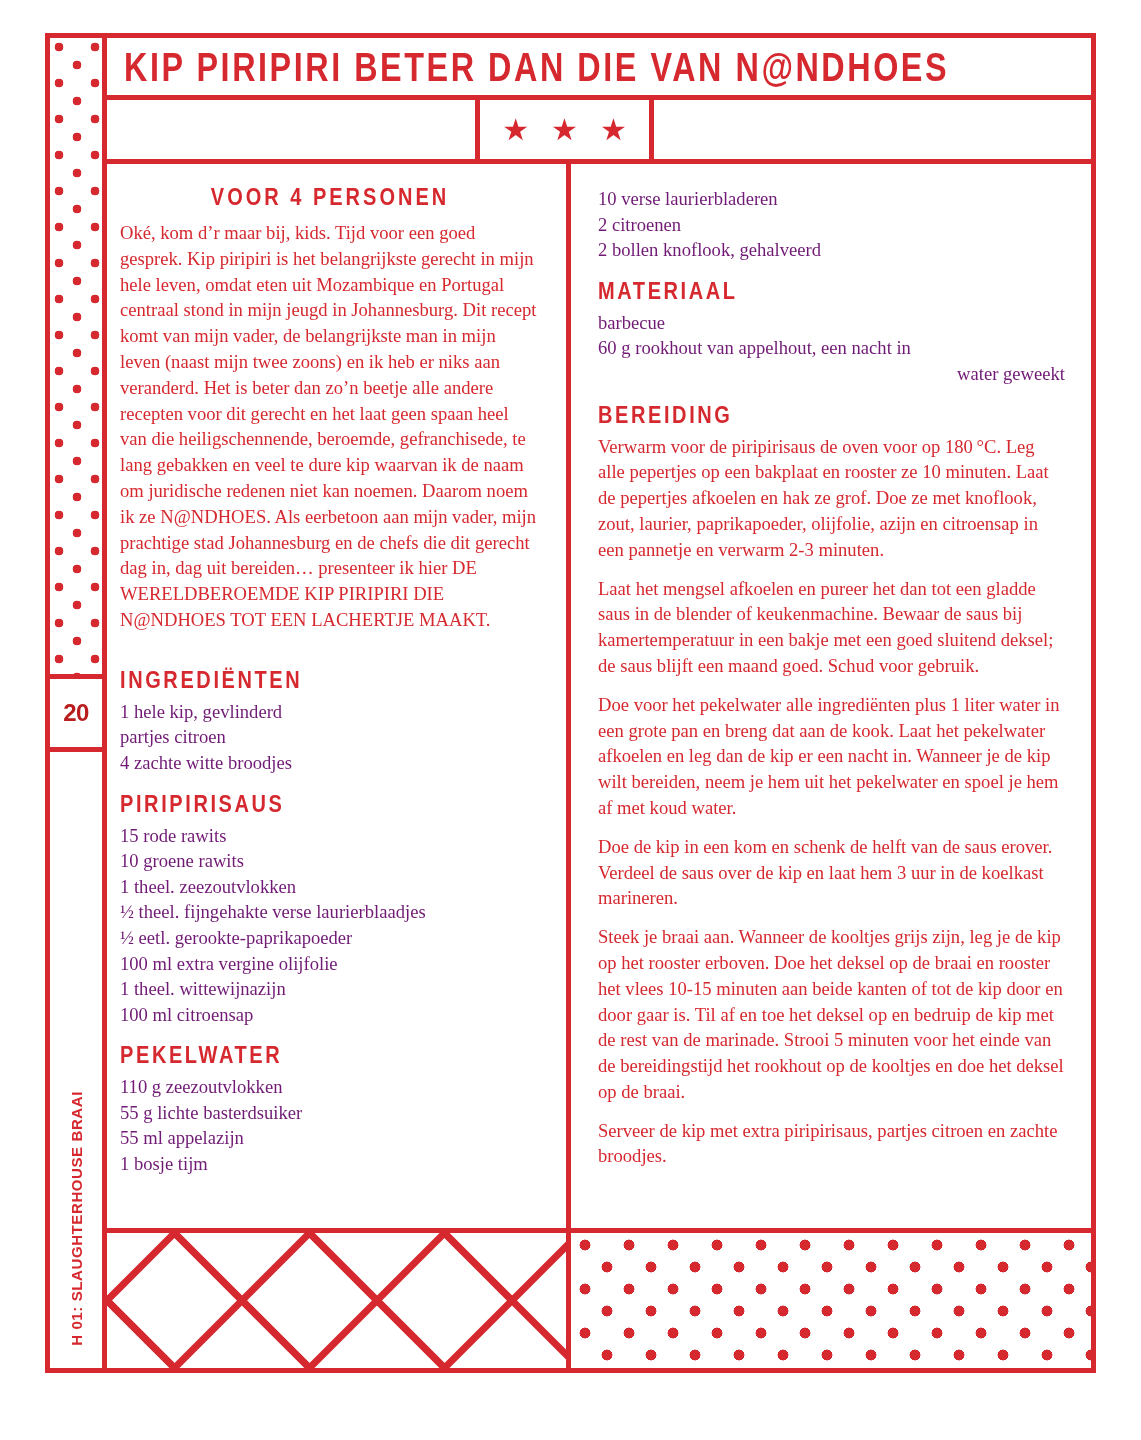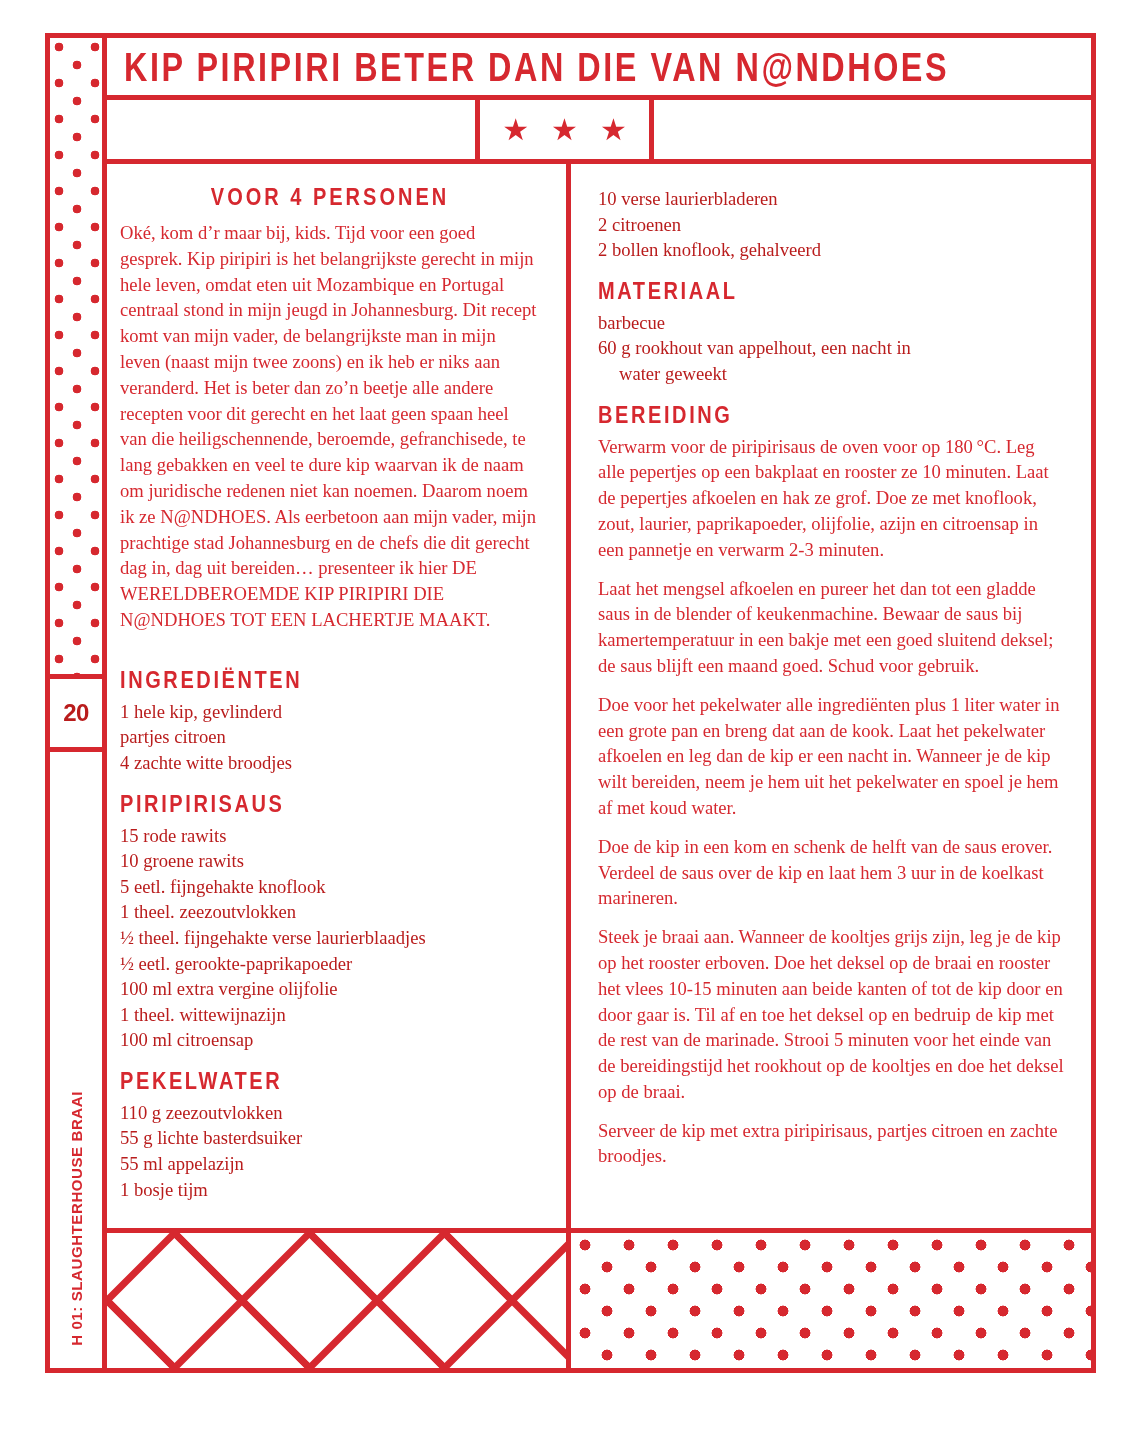--- a/index.html
+++ b/index.html
@@ -210,25 +210,26 @@
 
   ul.ing {
     margin: 0;
     padding: 0;
     list-style: none;
   }
   ul.ing li {
     font-family: "Liberation Serif", serif;
     font-size: 18.6px;
     line-height: 25.6px;
-    color: #b91c1c;
+    color: #701a75;
   }
   ul.ing li .cont {
     display: block;
     padding-left: 21px;
+    text-align: right;
   }
 
   
   .footer {
     position: absolute;
     left: 0; right: 0;
     bottom: 0;
     height: 140px;
     border-top: 5px solid #d6282f;
     box-sizing: border-box;
@@ -299,21 +300,20 @@
           <li>partjes citroen</li>
           <li>4 zachte witte broodjes</li>
         </ul>
 
         <div class="spacer-md"></div>
 
         <h2 class="section">PIRIPIRISAUS</h2>
         <ul class="ing">
           <li>15 rode rawits</li>
           <li>10 groene rawits</li>
-          <li>5 eetl. fijngehakte knoflook</li>
           <li>1 theel. zeezoutvlokken</li>
           <li>½ theel. fijngehakte verse laurierblaadjes</li>
           <li>½ eetl. gerookte-paprikapoeder</li>
           <li>100 ml extra vergine olijfolie</li>
           <li>1 theel. wittewijnazijn</li>
           <li>100 ml citroensap</li>
         </ul>
 
         <div class="spacer-md"></div>
 

